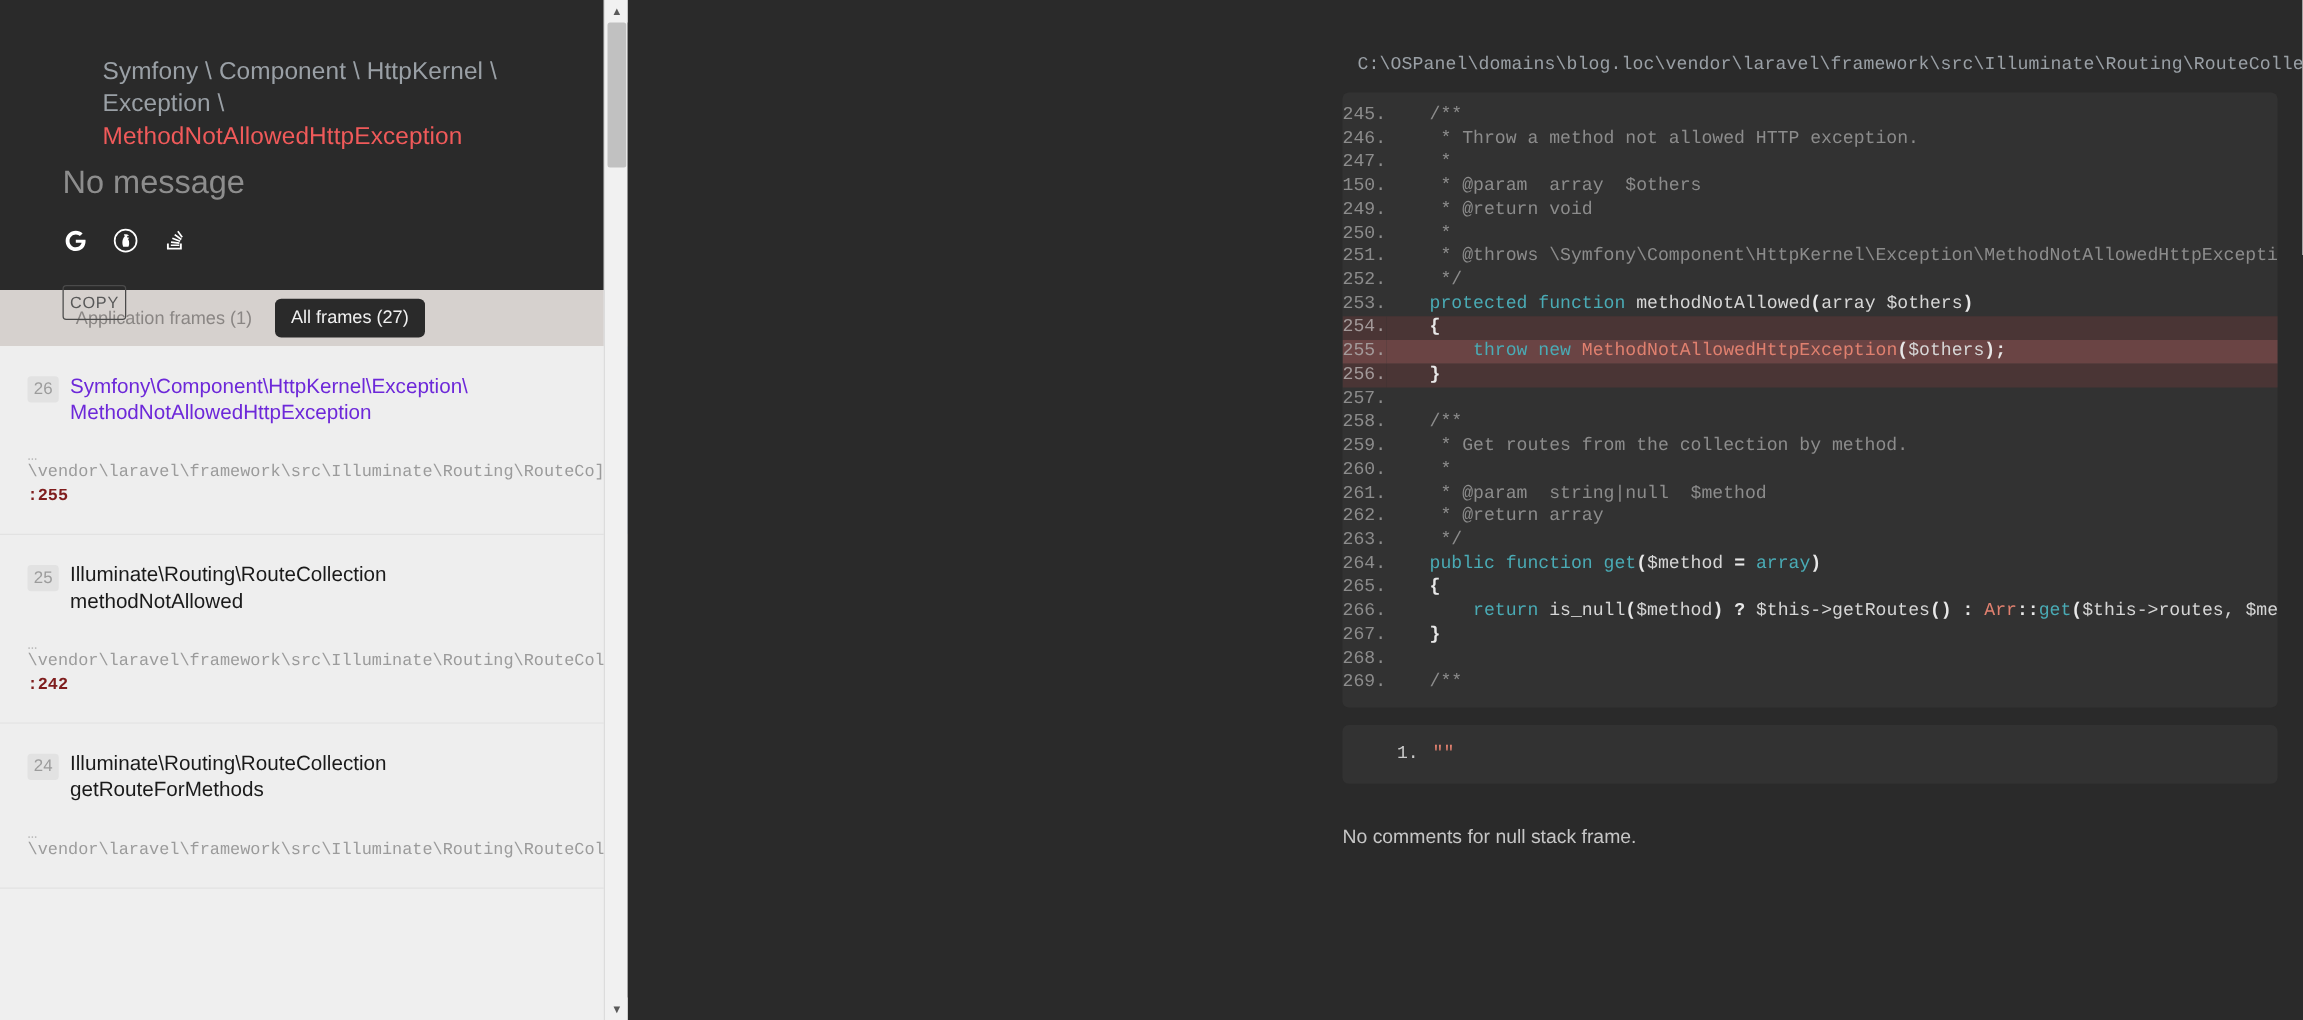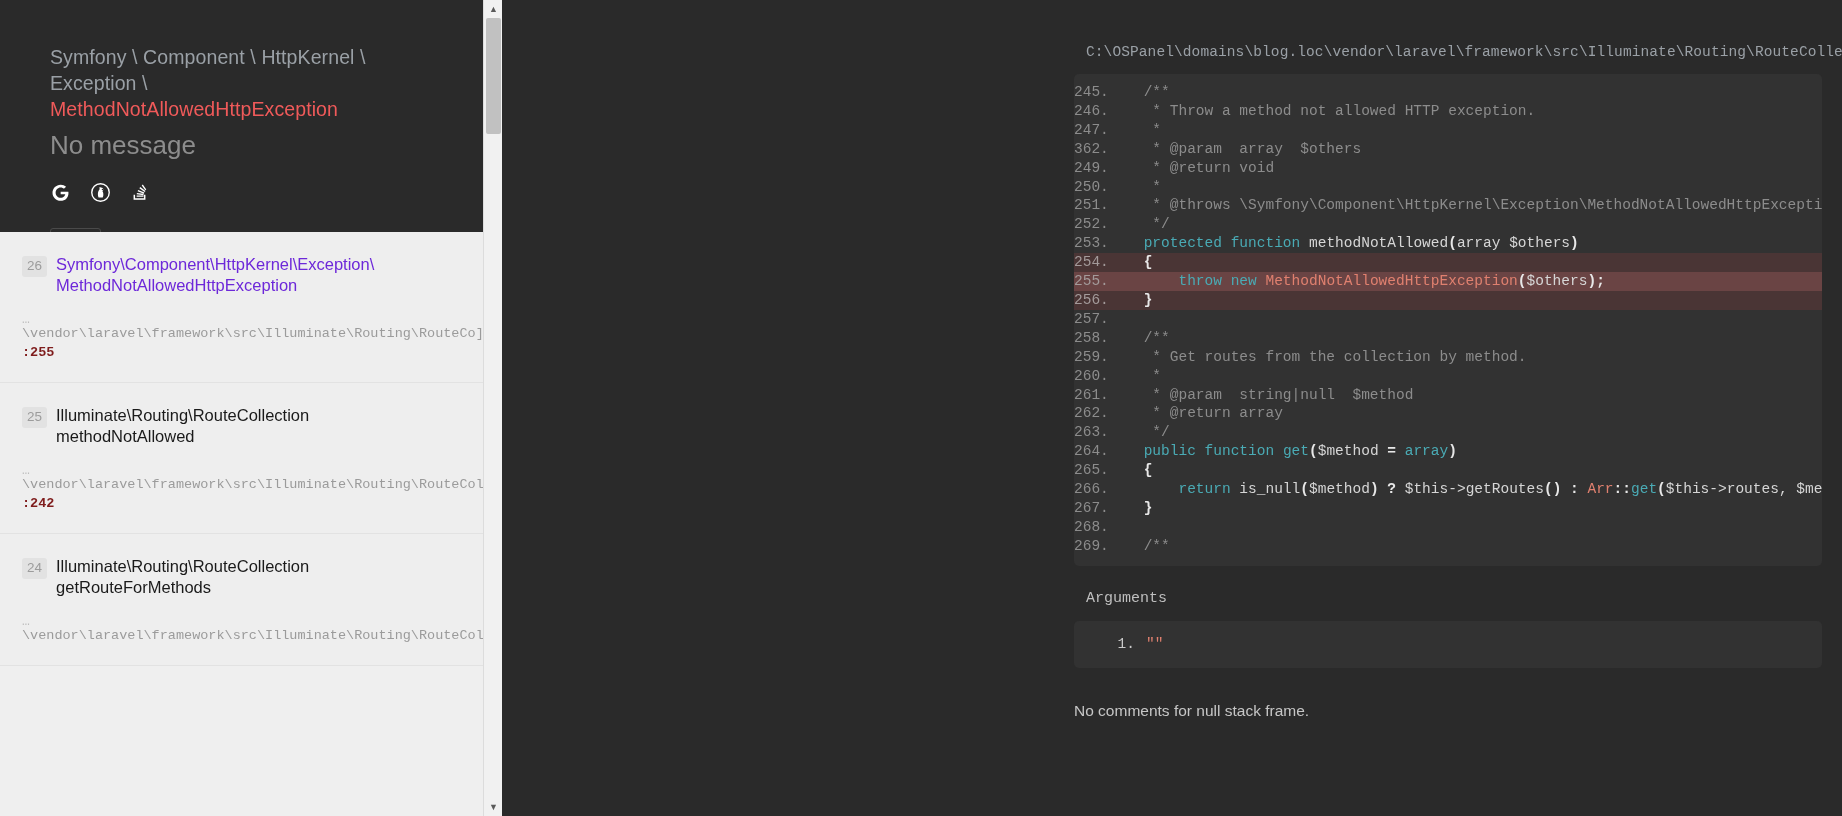--- a/index.html
+++ b/index.html
@@ -29,20 +29,21 @@
     padding: 44px 46px 0 50px;
     position: relative;
   }
   .exc-class {
     font-size: 19.5px;
     line-height: 26px;
     color: #9aa0a6;
     font-family: "Liberation Sans", sans-serif;
     letter-spacing: .1px;
     word-break: break-word;
+    margin-left: 32px;
   }
   .exc-class .exc-short { color: #f05a5a; display: block; }
   .exc-message {
     font-size: 26px;
     line-height: 34px;
     color: #8d8d8d;
     margin-top: 6px;
     font-weight: 400;
   }
   .exc-icons {
@@ -289,20 +290,24 @@
           <svg width="19" height="21" viewBox="0 0 24 24">
             <path fill="#ffffff" d="M17.6 19.2v-4.3h1.9V21H4.5v-6.1h1.9v4.3h11.2z"></path>
             <path fill="#ffffff" d="M8.5 14.3l8.5 1.1.2-1.7-8.5-1.1-.2 1.7zm1.1-3.9l7.9 3.1.7-1.6-7.9-3.1-.7 1.6zm2.2-3.8l6.7 4.9 1.1-1.4-6.7-4.9-1.1 1.4zM16.2 2l-1.4 1 4.4 6.2 1.4-1L16.2 2zM8.4 17.5h8.6v-1.7H8.4v1.7z"></path>
           </svg>
         </span>
       </div>
 
       <div class="copy-btn">COPY</div>
     </div>
 
+    <div class="frames-tabs">
+      <div class="tab">Application frames (1)</div>
+      <div class="tab active">All frames (27)</div>
+    </div>
 
     <div class="frames-list">
 
       <div class="frame selected">
         <div class="row1">
           <span class="frame-num">26</span>
           <span class="frame-title">
             <span>Symfony\Component\HttpKernel\Exception\</span>
             <span class="meth">MethodNotAllowedHttpException</span>
           </span>
@@ -365,21 +370,21 @@
             </tr>
             <tr>
               <td class="ln">246.</td>
               <td class="cd"><span>     </span><span class="tok-com">* Throw a method not allowed HTTP exception.</span></td>
             </tr>
             <tr>
               <td class="ln">247.</td>
               <td class="cd"><span>     </span><span class="tok-com">*</span></td>
             </tr>
             <tr>
-              <td class="ln">362.</td>
+              <td class="ln">150.</td>
               <td class="cd"><span>     </span><span class="tok-com">* @param  array  $others</span></td>
             </tr>
             <tr>
               <td class="ln">249.</td>
               <td class="cd"><span>     </span><span class="tok-com">* @return void</span></td>
             </tr>
             <tr>
               <td class="ln">250.</td>
               <td class="cd"><span>     </span><span class="tok-com">*</span></td>
             </tr>
@@ -456,21 +461,20 @@
               <td class="cd">&nbsp;</td>
             </tr>
             <tr>
               <td class="ln">269.</td>
               <td class="cd"><span>    </span><span class="tok-com">/**</span></td>
             </tr>
           </tbody>
       </table>
     </div>
 
-    <div class="args-title">Arguments</div>
     <div class="args-box">
       <div class="arg-row">
         <span class="arg-idx">1.</span>
         <span class="arg-val">""</span>
       </div>
     </div>
 
     <div class="no-comments">No comments for null stack frame.</div>
   </div>
 

